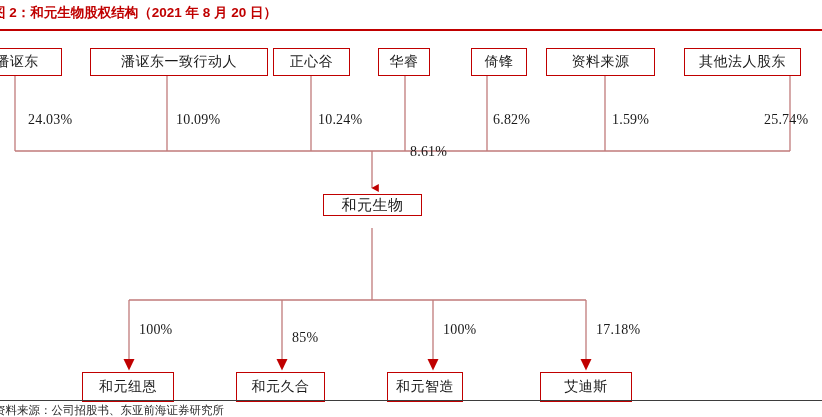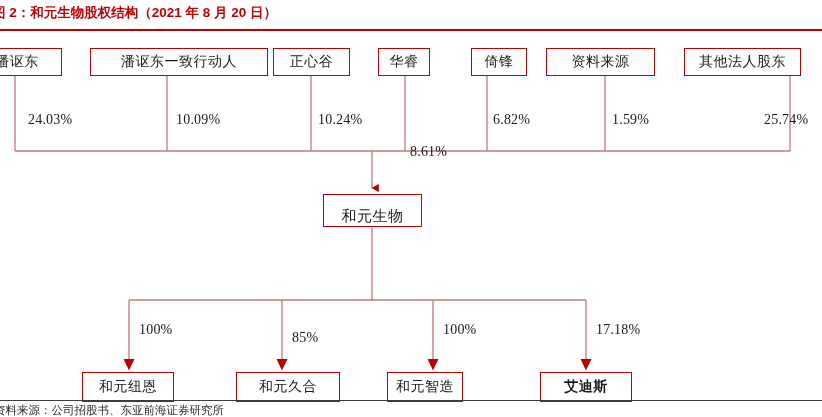--- a/index.html
+++ b/index.html
@@ -89,21 +89,21 @@
     display: flex;
     align-items: center;
     justify-content: center;
     color: #1a1a1a;
     font-family: "Liberation Serif", "DejaVu Serif", serif;
     font-size: 14px;
     white-space: nowrap;
     letter-spacing: 0.5px;
   }
   .node.top    { height: 28px; top: 48px; }
-  .node.center { height: 33px; top: 194px; align-items: flex-end; }
+  .node.center { height: 22px; top: 194px; }
   .node.bottom { height: 30px; top: 372px; align-items: center; }
 
   
   .pct {
     position: absolute;
     font-family: "Liberation Serif", "DejaVu Serif", serif;
     font-size: 14px;
     color: #1a1a1a;
     white-space: nowrap;
     letter-spacing: 0.2px;
@@ -194,26 +194,26 @@
   </div>
 
   <div class="pct lower" style="left:139px;">100%</div>
   <div class="pct lower" style="left:292px;margin-top:8px;">85%</div>
   <div class="pct lower" style="left:443px;">100%</div>
   <div class="pct lower" style="left:596px;">17.18%</div>
 
   <div class="node bottom" style="left:82px; width:92px;">
     <span>和元纽恩</span>
   </div>
-  <div class="node bottom" style="left:236px; width:104px;">
+  <div class="node bottom" style="left:236px; width:89px;">
     <span>和元久合</span>
   </div>
   <div class="node bottom" style="left:387px; width:76px;">
     <span>和元智造</span>
   </div>
-  <div class="node bottom" style="left:540px; width:92px;font-weight:bold;">
+  <div class="node bottom" style="left:540px; width:92px;">
     <span>艾迪斯</span>
   </div>
 
   <div class="bottom-rule"></div>
   <div class="source-note">资料来源：公司招股书、东亚前海证券研究所</div>
 
 </div>
 
 </body></html>

